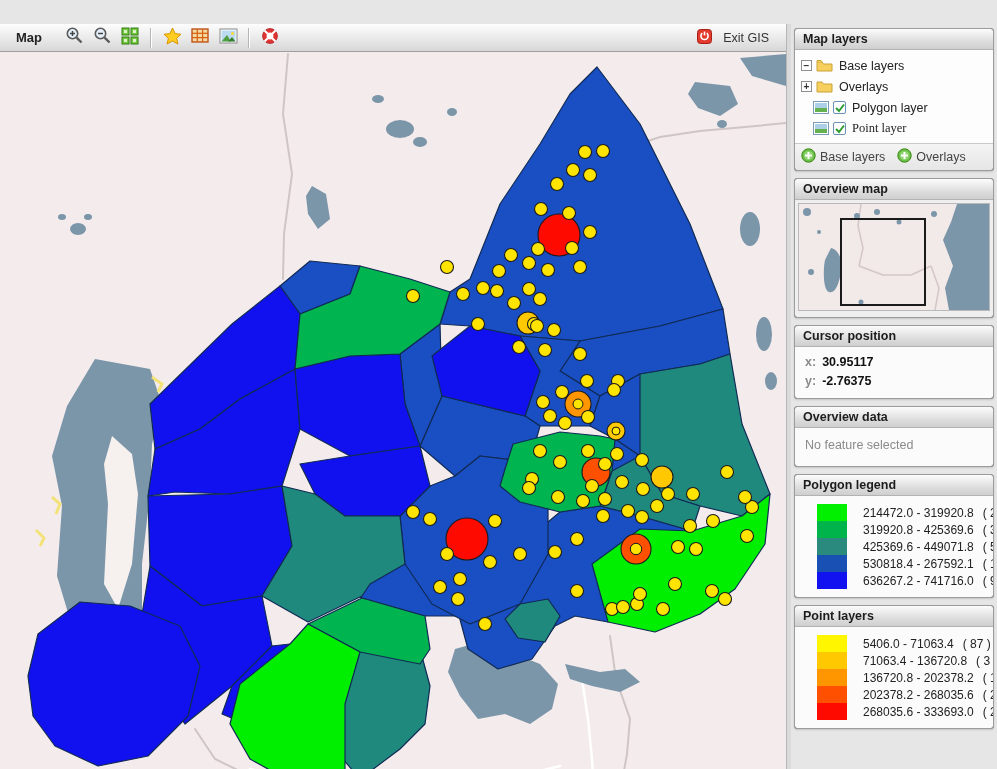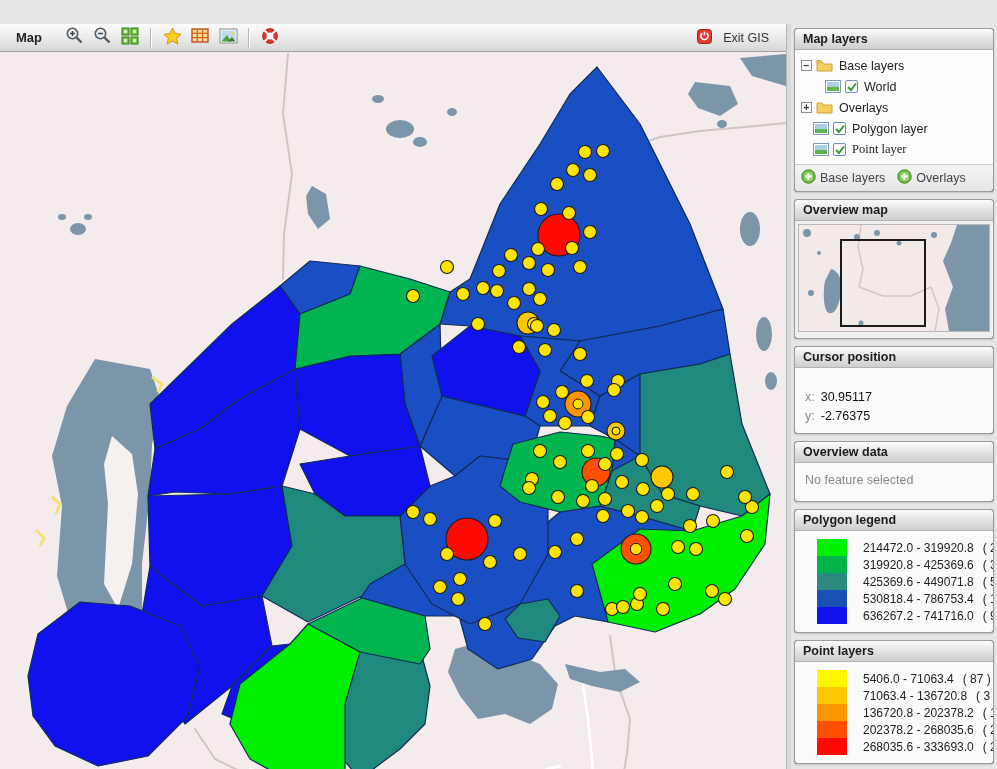--- a/index.html
+++ b/index.html
@@ -38,21 +38,21 @@
   .checkbox{width:13px;height:13px;background:#fff;border:1px solid #6a92b8;box-sizing:border-box;display:inline-flex;align-items:center;justify-content:center;border-radius:2px;}
   .tree-label{padding-left:2px;color:#222;}
   .layers-footer{border-top:1px solid #c9c9c9;background:linear-gradient(#f4f4f4,#e6e6e6);padding:4px 6px;display:flex;gap:12px;align-items:center;}
   .add-btn{display:flex;align-items:center;gap:4px;font-size:12.5px;color:#444;}
 
   
   .overview-body{padding:3px;background:#efefef;}
   .overview-frame{border:1px solid #b9b9b9;}
 
   
-  .kv{padding:20px 10px 7px 10px;line-height:19px;}
+  .kv{padding:6px 10px 7px 10px;line-height:19px;font-weight:bold;}
   .kv .k{color:#8a8a8a;margin-right:6px;}
   .kv .v{color:#111;}
   .feature-body{padding:10px 10px 14px 10px;color:#8a8a8a;}
 
   
   .legend-body{padding:8px 6px 8px 22px;display:flex;}
   .legend-swatches{display:flex;flex-direction:column;width:30px;}
   .legend-swatch{width:30px;height:17px;}
   .legend-labels{display:flex;flex-direction:column;margin-left:16px;}
   .legend-row{height:17px;display:flex;align-items:center;font-size:12px;color:#222;white-space:nowrap;}
@@ -339,35 +339,20 @@
         <div class="tree-row">
           <span class="tw expander">−</span>
           <span class="tw">
             <svg width="17" height="13">
                 <path d="M1,3 L6,3 L7.5,5 L16,5 L16,12 L1,12 Z" fill="#f7cf5f" stroke="#c9a238" stroke-width="1"></path>
                 <path d="M1,3 L1,1.5 L5,1.5 L6,3" fill="#f7cf5f" stroke="#c9a238" stroke-width="1"></path>
               </svg>
           </span>
           <span class="tree-label">Base layers</span>
         </div>
-        <div class="tree-row" style="padding-left:24px;">
-          <span class="tw">
-            <svg width="16" height="13">
-                <rect x="0.5" y="0.5" width="15" height="12" fill="#fff" stroke="#7a9ab8"></rect>
-                <rect x="2" y="2" width="12" height="5" fill="#aecfe8"></rect>
-                <rect x="2" y="7" width="12" height="4" fill="#63b14f"></rect>
-              </svg>
-          </span>
-          <span class="checkbox">
-            <svg width="10" height="10">
-                <path d="M1,5 L4,8 L9,1.5" fill="none" stroke="#2f9e2f" stroke-width="2"></path>
-              </svg>
-          </span>
-          <span class="tree-label">World</span>
-        </div>
         <div class="tree-row">
           <span class="tw expander">+</span>
           <span class="tw">
             <svg width="17" height="13">
                 <path d="M1,4 L1,2 L6,2 L7.5,4 L16,4 L16,12 L1,12 Z" fill="#f7cf5f" stroke="#c9a238" stroke-width="1"></path>
               </svg>
           </span>
           <span class="tree-label">Overlays</span>
         </div>
         <div class="tree-row" style="padding-left:12px;">
@@ -484,21 +469,21 @@
             </div>
             <div class="legend-row">
               <span class="legend-range">319920.8 - 425369.6</span>
               <span>( 3 )</span>
             </div>
             <div class="legend-row">
               <span class="legend-range">425369.6 - 449071.8</span>
               <span>( 5 )</span>
             </div>
             <div class="legend-row">
-              <span class="legend-range">530818.4 - 786753.4</span>
+              <span class="legend-range">530818.4 - 267592.1</span>
               <span>( 11 )</span>
             </div>
             <div class="legend-row">
               <span class="legend-range">636267.2 - 741716.0</span>
               <span>( 9 )</span>
             </div>
           </div>
       </div>
     </div>
 

